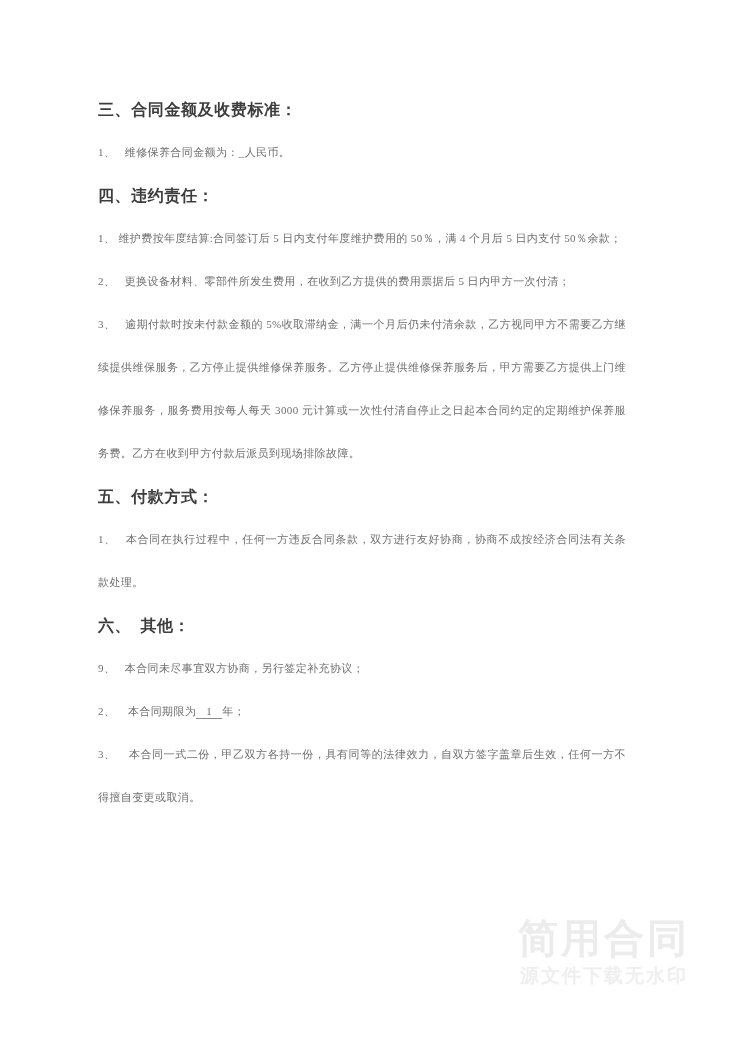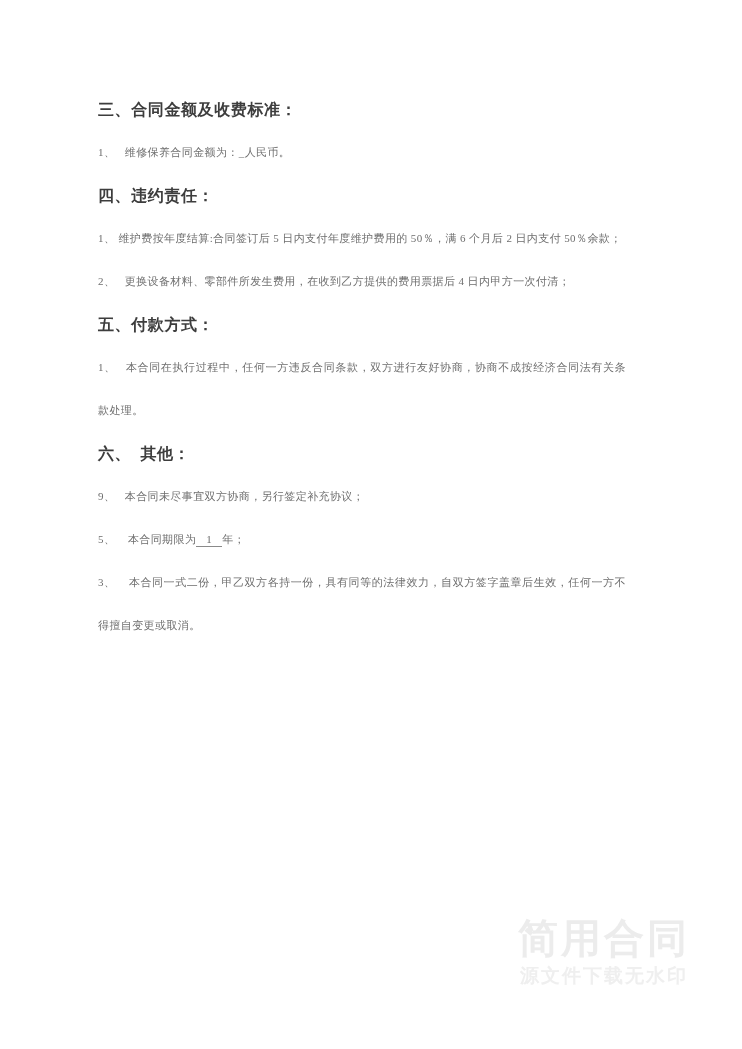--- a/index.html
+++ b/index.html
@@ -100,34 +100,35 @@
 <div class="page">
 
   <div class="doc-body">
 
     <div class="heading">三、合同金额及收费标准：</div>
 
     <div class="para">1、   维修保养合同金额为：_人民币。</div>
 
     <div class="heading">四、违约责任：</div>
 
-    <div class="para flow">1、 维护费按年度结算:合同签订后 5 日内支付年度维护费用的 50％，满 6 个月后 2 日内支付 50％余款；</div>
+    <div class="para flow">1、 维护费按年度结算:合同签订后 5 日内支付年度维护费用的 50％，满 4 个月后 5 日内支付 50％余款；</div>
 
-    <div class="para flow">2、   更换设备材料、零部件所发生费用，在收到乙方提供的费用票据后 4 日内甲方一次付清；</div>
+    <div class="para flow">2、   更换设备材料、零部件所发生费用，在收到乙方提供的费用票据后 5 日内甲方一次付清；</div>
 
+    <div class="para flow">3、   逾期付款时按未付款金额的 5%收取滞纳金，满一个月后仍未付清余款，乙方视同甲方不需要乙方继续提供维保服务，乙方停止提供维修保养服务。乙方停止提供维修保养服务后，甲方需要乙方提供上门维修保养服务，服务费用按每人每天 3000 元计算或一次性付清自停止之日起本合同约定的定期维护保养服务费。乙方在收到甲方付款后派员到现场排除故障。</div>
 
     <div class="heading">五、付款方式：</div>
 
     <div class="para flow">1、   本合同在执行过程中，任何一方违反合同条款，双方进行友好协商，协商不成按经济合同法有关条款处理。</div>
 
     <div class="heading">六、  其他：</div>
 
     <div class="para">9、   本合同未尽事宜双方协商，另行签定补充协议；</div>
 
-    <div class="para"><span>5、    本合同期限为</span><span class="blank-line">1</span><span>年；</span></div>
+    <div class="para"><span>2、    本合同期限为</span><span class="blank-line">1</span><span>年；</span></div>
 
     <div class="para flow">3、    本合同一式二份，甲乙双方各持一份，具有同等的法律效力，自双方签字盖章后生效，任何一方不得擅自变更或取消。</div>
 
   </div>
 
   <div class="watermark">
     <div class="wm-main">简用合同</div>
     <div class="wm-sub">源文件下载无水印</div>
   </div>
 

